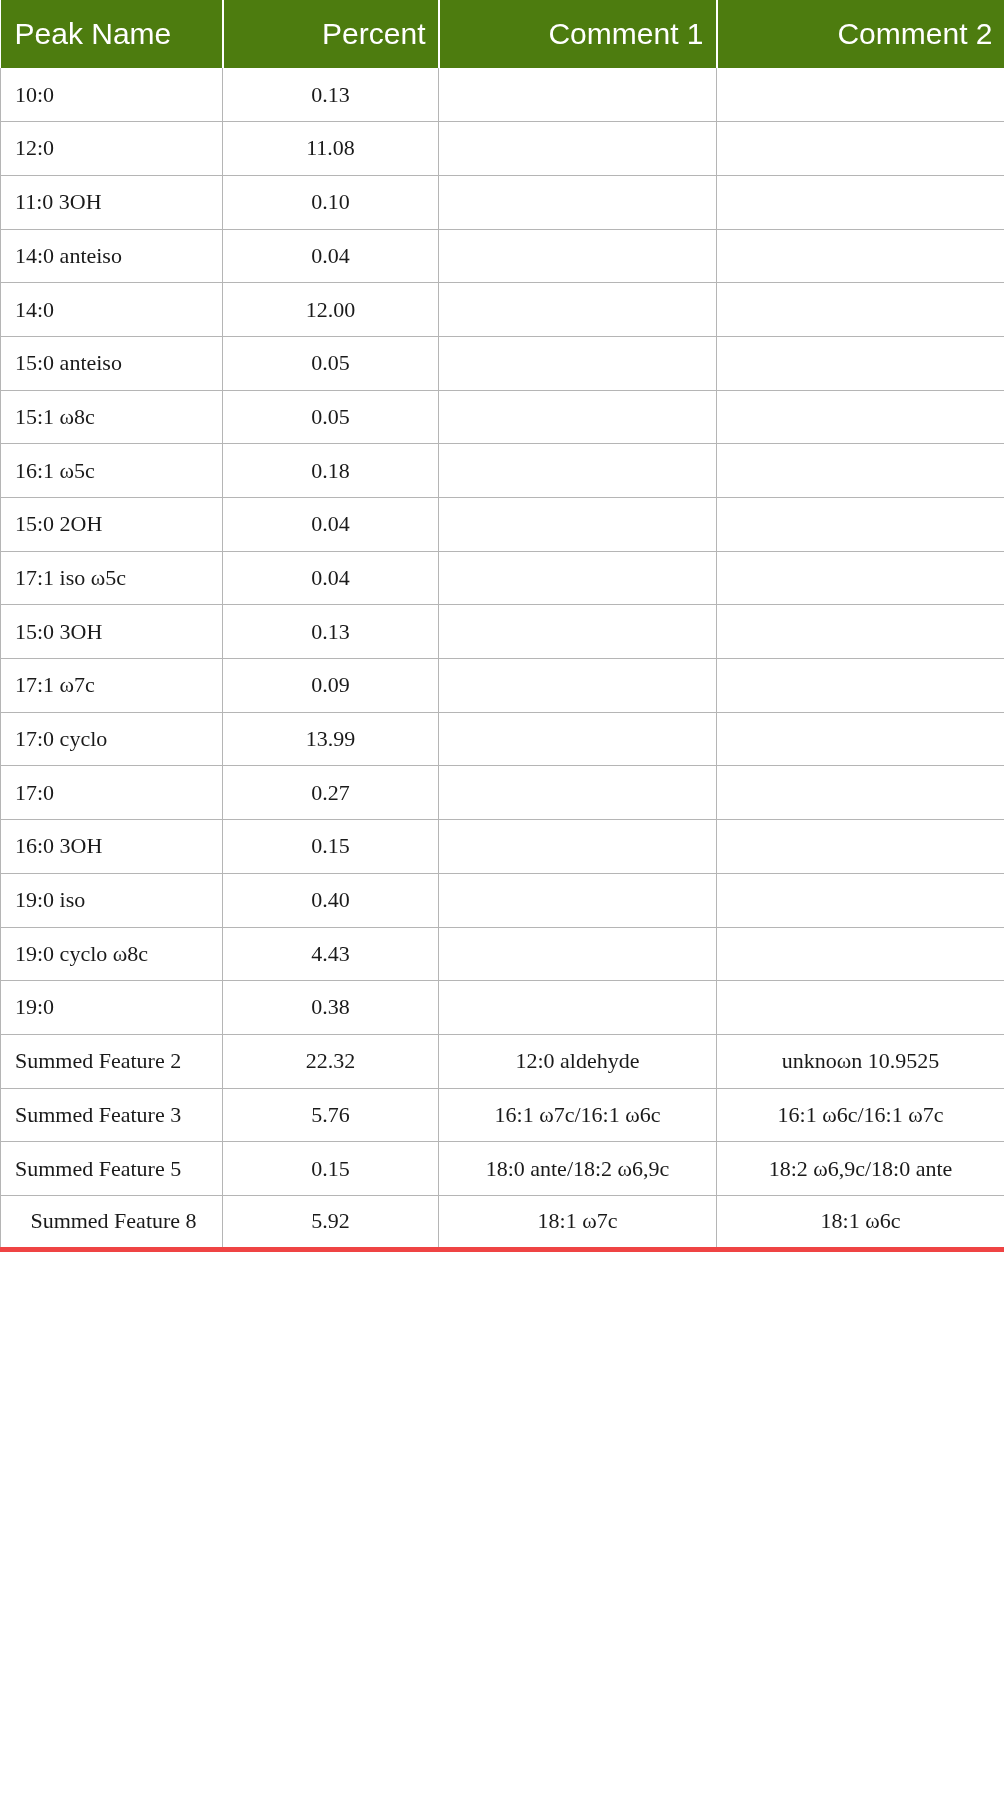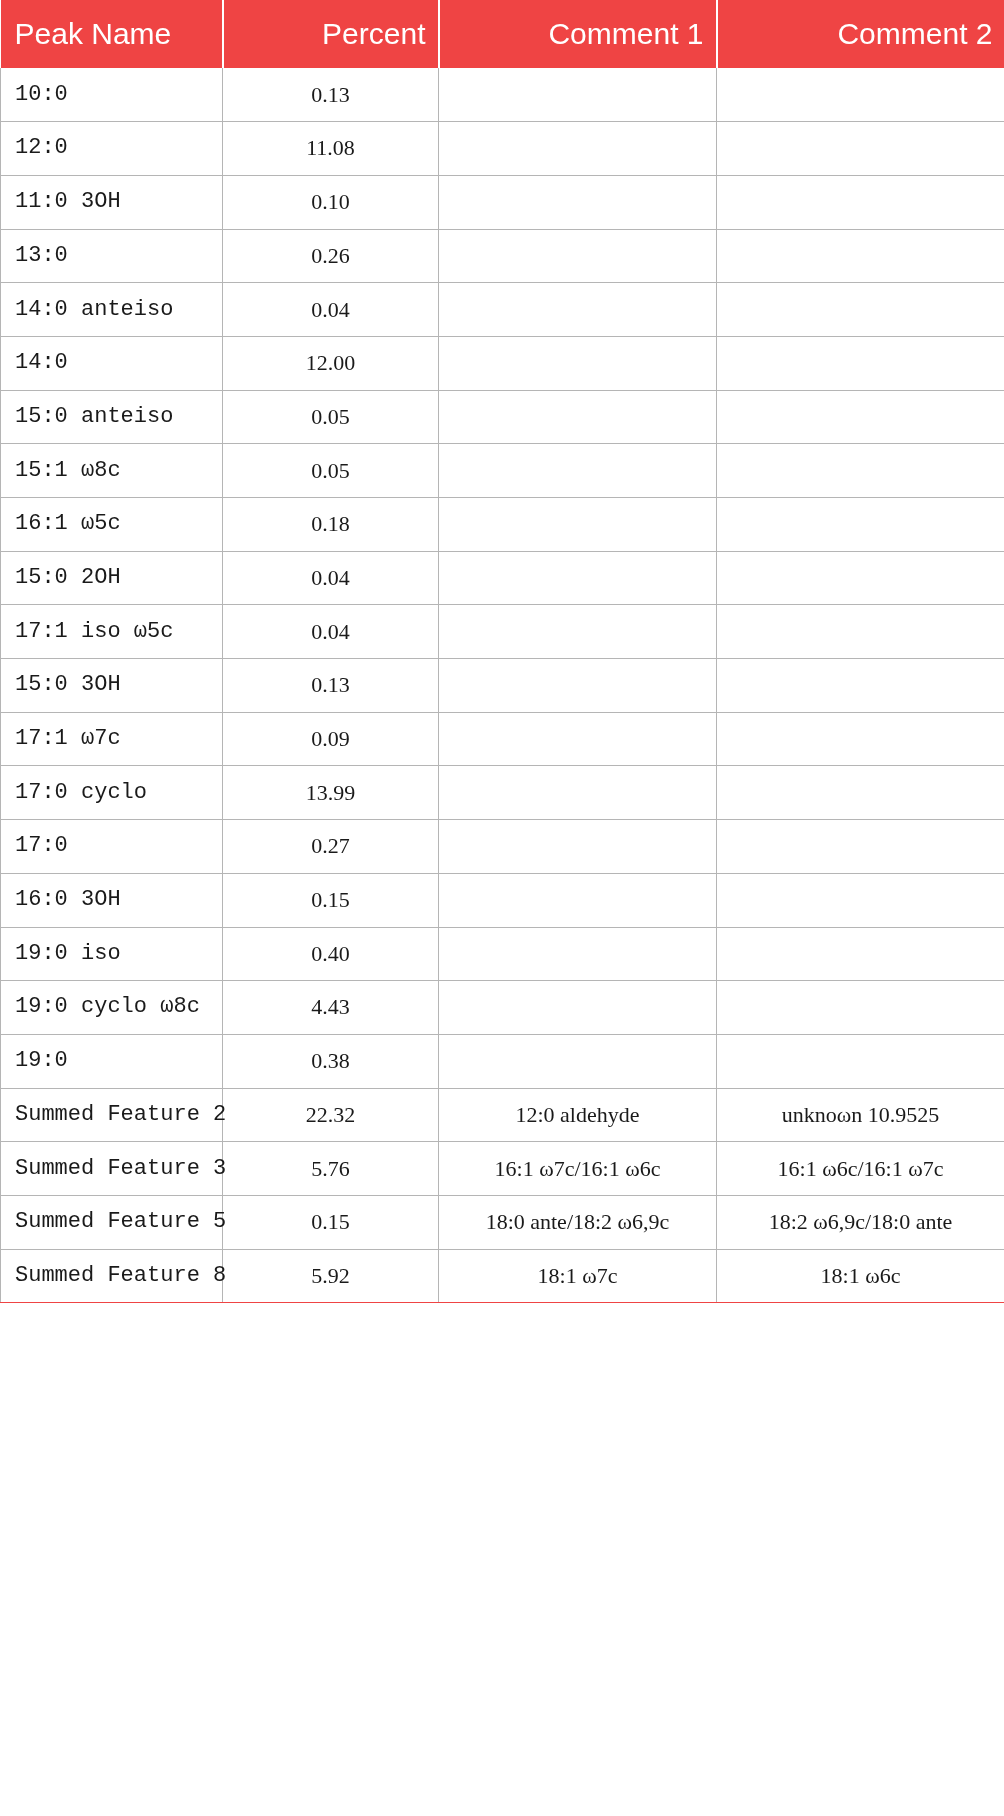--- a/index.html
+++ b/index.html
@@ -22,21 +22,21 @@
     width: 1004px;
     border-collapse: collapse;
     table-layout: fixed;
   }
   table.fame-table col.c-peak  { width: 222px; }
   table.fame-table col.c-pct   { width: 216px; }
   table.fame-table col.c-cm1   { width: 278px; }
   table.fame-table col.c-cm2   { width: 288px; }
 
   thead th {
-    background: #ef4444;
+    background: #4d7c0f;
     color: #ffffff;
     font-family: "Liberation Sans", "DejaVu Sans", sans-serif;
     font-weight: 400;
     font-size: 30px;
     line-height: 1;
     height: 68px;
     padding: 0 12px;
     border-right: 2px solid #ffffff;
     box-sizing: border-box;
     vertical-align: middle;
@@ -62,29 +62,29 @@
     border-right: 1px solid #b5b5b5;
     box-sizing: border-box;
     vertical-align: middle;
     white-space: nowrap;
     background: #ffffff;
   }
   tbody td.cell-peak {
     text-align: left;
     padding-left: 14px;
     border-left: 1px solid #b5b5b5;
-    font-family: Liberation Mono, monospace;
   }
   tbody td.cell-pct,
   tbody td.cell-cm1,
   tbody td.cell-cm2 {
     text-align: center;
   }
   tbody tr:last-child td {
-    border-bottom: 1px solid #ef4444;
+    border-bottom: 5px solid #ef4444;
+    text-align: center;
   }
   .spacer-below {
     height: 24px;
   }
 </style>
 </head>
 <body>
 
 <div class="table-wrap">
   <table class="fame-table">
@@ -115,26 +115,20 @@
           <td class="cell-cm1"></td>
           <td class="cell-cm2"></td>
         </tr>
         <tr>
           <td class="cell-peak">11:0 3OH</td>
           <td class="cell-pct">0.10</td>
           <td class="cell-cm1"></td>
           <td class="cell-cm2"></td>
         </tr>
         <tr>
-          <td class="cell-peak">13:0</td>
-          <td class="cell-pct">0.26</td>
-          <td class="cell-cm1"></td>
-          <td class="cell-cm2"></td>
-        </tr>
-        <tr>
           <td class="cell-peak">14:0 anteiso</td>
           <td class="cell-pct">0.04</td>
           <td class="cell-cm1"></td>
           <td class="cell-cm2"></td>
         </tr>
         <tr>
           <td class="cell-peak">14:0</td>
           <td class="cell-pct">12.00</td>
           <td class="cell-cm1"></td>
           <td class="cell-cm2"></td>

